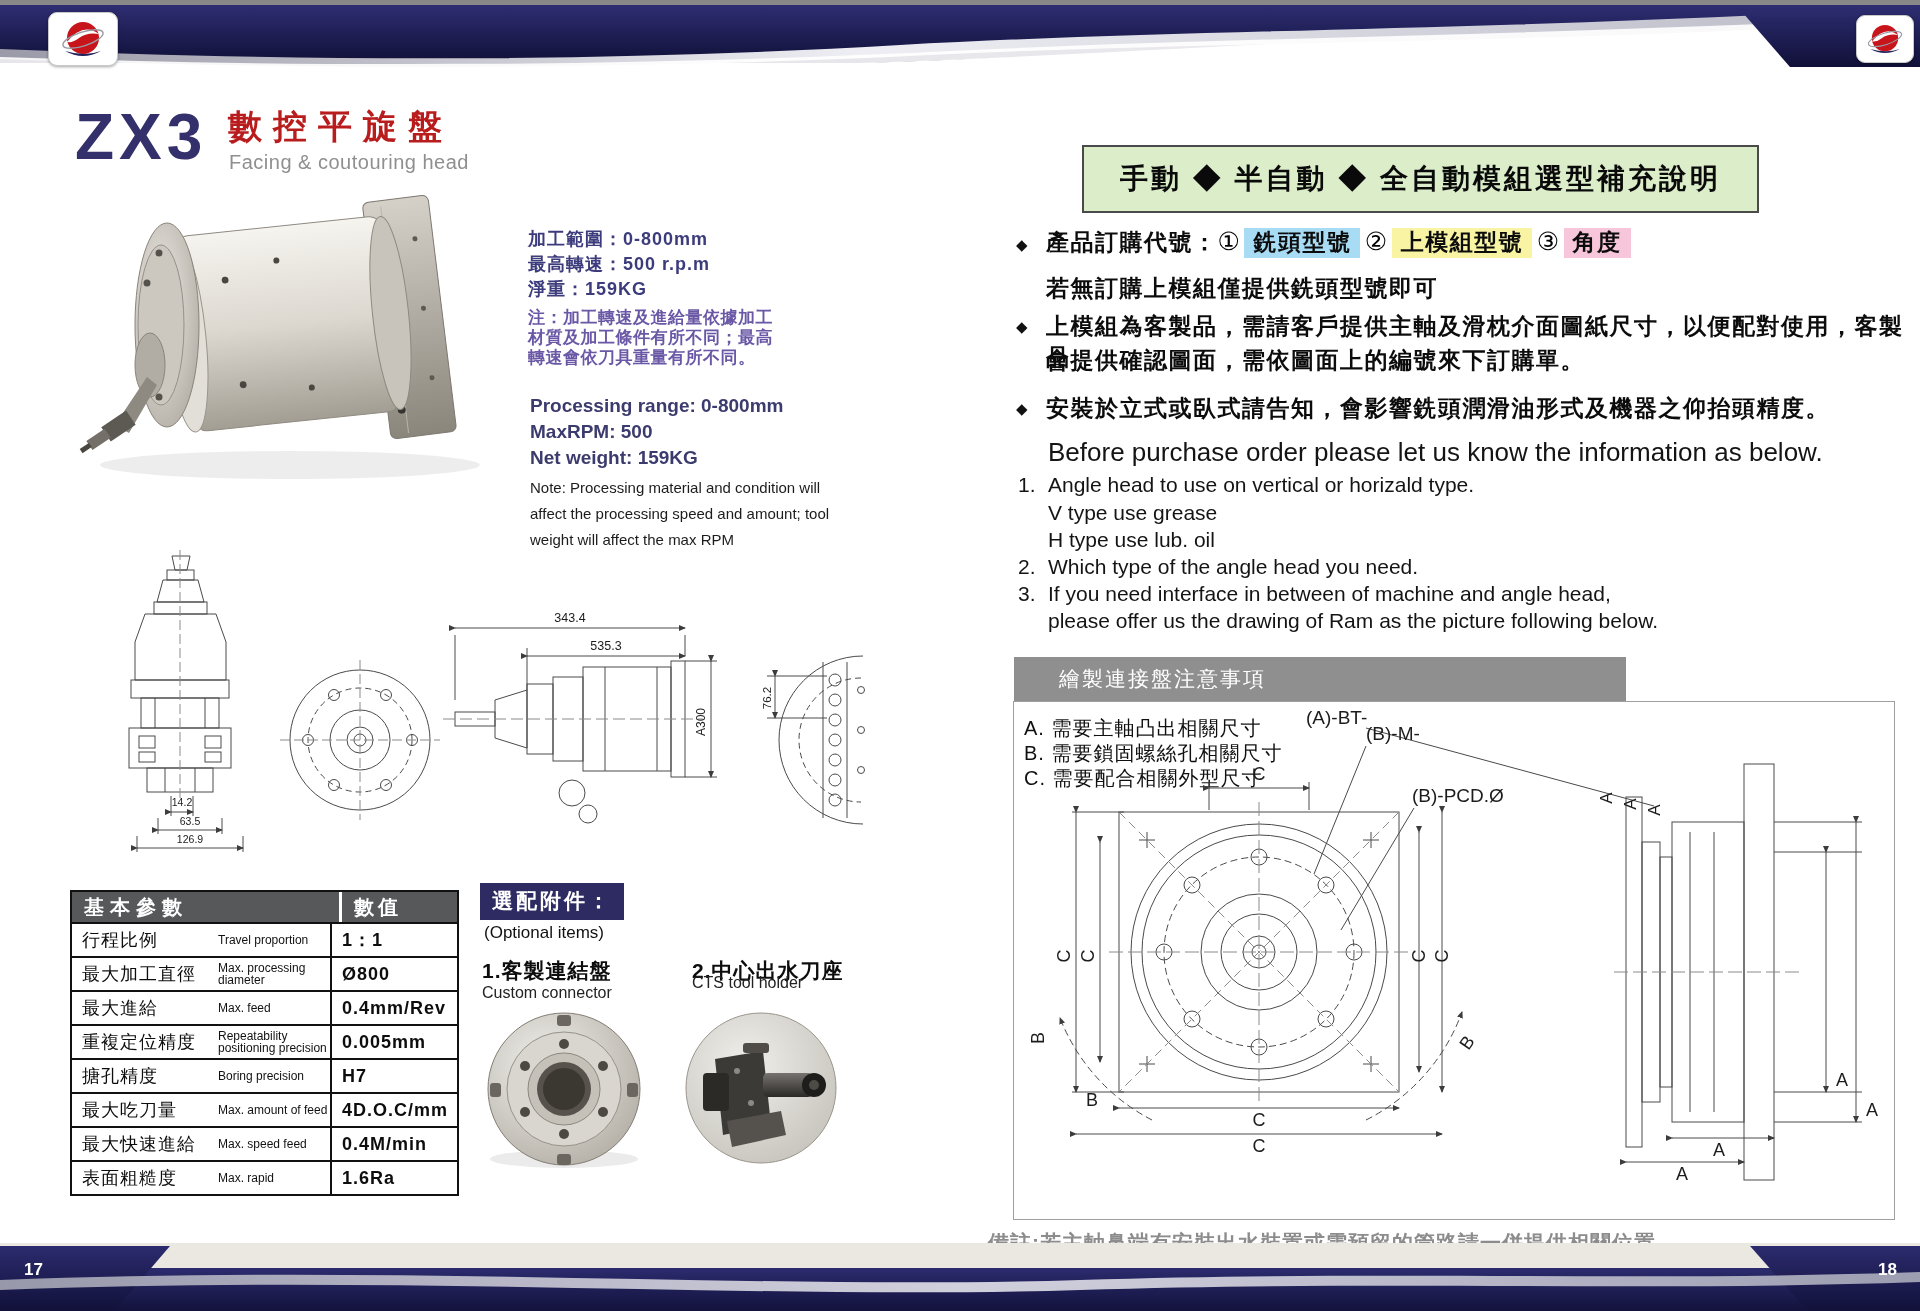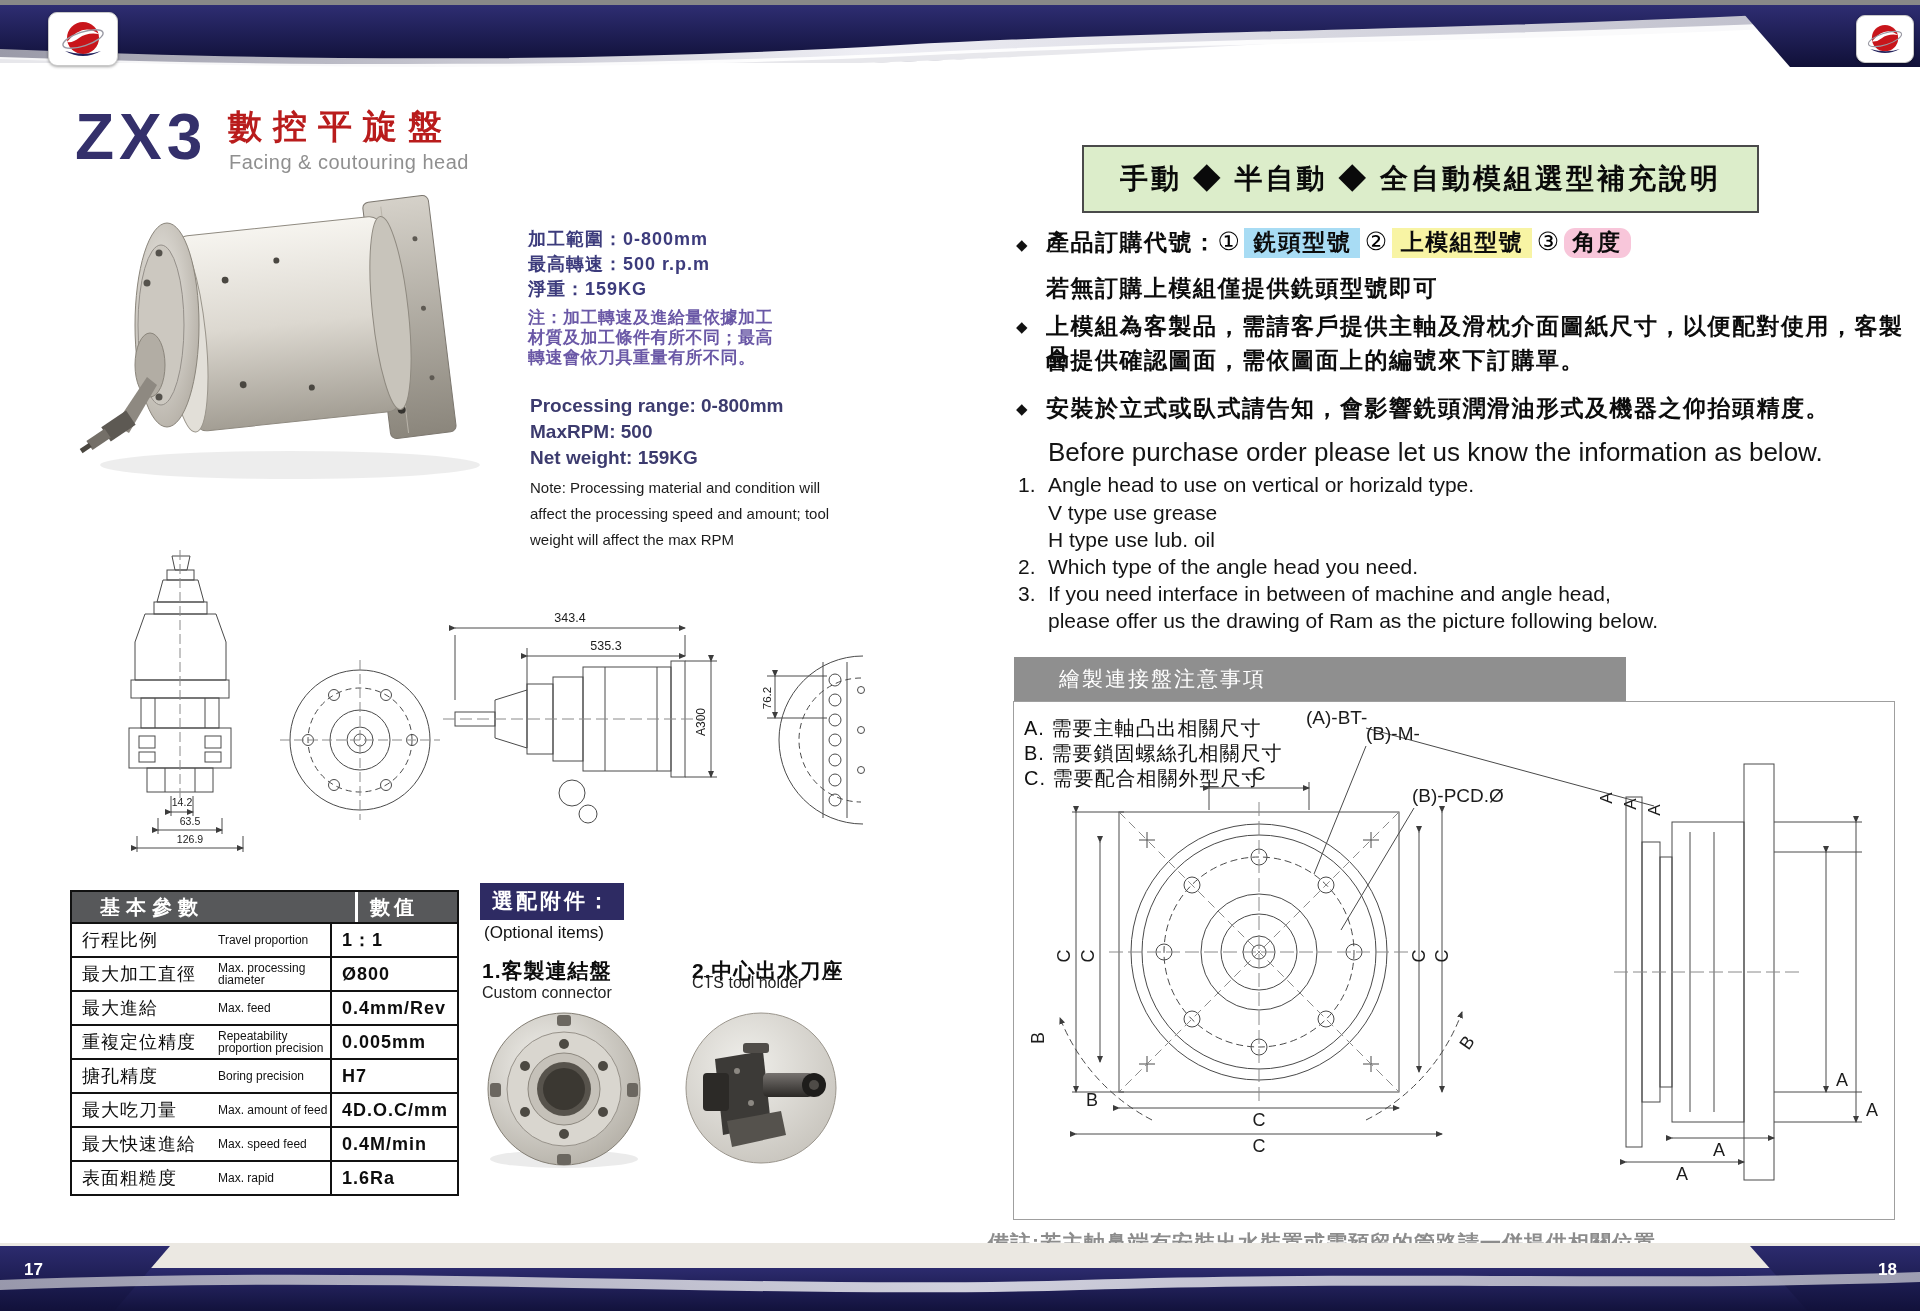--- a/index.html
+++ b/index.html
@@ -15,21 +15,21 @@
   .name-zh{font-size:34px;font-weight:600;color:#b91c1c;letter-spacing:11px;line-height:1;}
   .name-en{font-size:20px;color:#8f8f8f;letter-spacing:.5px;}
   
   .spec-zh{font-size:18px;font-weight:700;color:#3c3b7c;line-height:25px;letter-spacing:1px;}
   .spec-note-zh{font-size:17px;font-weight:700;color:#6a58a6;line-height:20px;letter-spacing:.5px;}
   .spec-en{font-size:19px;font-weight:600;color:#3c3b6e;line-height:26px;}
   .spec-note-en{font-size:15px;color:#1c1c1c;line-height:26px;}
   
   .spec-table{border:2px solid #111;width:385px;}
   .t-head{display:flex;height:30px;background:#57585a;color:#fff;align-items:center;}
-  .t-head .hp{flex:0 0 255px;padding-left:28px;font-size:20px;font-weight:600;letter-spacing:6px;border-right:3px solid #fff;height:100%;display:flex;align-items:center;}
+  .t-head .hp{flex:0 0 255px;padding-left:12px;font-size:20px;font-weight:600;letter-spacing:6px;border-right:3px solid #fff;height:100%;display:flex;align-items:center;}
   .t-head .hv{flex:1;padding-left:12px;font-size:20px;font-weight:600;letter-spacing:4px;}
   .t-row{display:flex;height:32px;border-top:2px solid #111;align-items:stretch;}
   .t-row .cp{flex:0 0 258px;display:flex;align-items:center;}
   .t-row .cp .zh{width:136px;padding-left:10px;font-size:18px;color:#0d0d0d;letter-spacing:1px;}
   .t-row .cp .en{width:112px;font-size:12px;line-height:12px;color:#111;}
   .t-row .cv{flex:1;border-left:2px solid #111;display:flex;align-items:center;padding-left:10px;
              font-size:18px;font-weight:600;color:#0d0d0d;letter-spacing:1px;}
   
   .opt-title{background:#2e2b63;color:#fff;font-size:21px;font-weight:700;letter-spacing:3px;
              padding:4px 12px 5px 12px;display:inline-block;}
@@ -38,21 +38,21 @@
   .opt-item-en{font-size:16px;color:#222;}
   
   .banner{background:#dcedca;border:2px solid #4a4a4a;display:flex;align-items:center;justify-content:center;
           font-size:28px;font-weight:800;color:#0a0a0a;letter-spacing:3px;}
   .diamond{font-size:15px;color:#111;}
   .zh-b{font-size:23px;font-weight:700;color:#0c0c0c;letter-spacing:1.5px;}
   .circled{font-size:25px;font-weight:400;}
   .tag{padding:1px 9px 3px 9px;}
   .tag-blue{background:#a8dcf4;}
   .tag-yellow{background:#f8f4a4;}
-  .tag-pink{background:#f8c6da;border-radius:11px;}
+  .tag-pink{background:#f8c6da;}
   .en-head{font-size:26px;color:#141414;}
   .en-li{font-size:21px;color:#141414;}
   
   .conn-box{border:1px solid #9f9f9f;background:#fff;}
   .conn-bar{position:absolute;left:0;top:-45px;height:44px;background:#8f8f8f;color:#fff;
             display:flex;align-items:center;font-size:21px;letter-spacing:2px;padding-left:18px;}
   .conn-note{font-size:20px;color:#101010;line-height:25px;letter-spacing:1px;}
   .footnote{font-size:21px;font-weight:700;color:#8c8c8c;letter-spacing:1px;}
   .pagenum{color:#fff;font-size:17px;font-weight:700;}
   .dtx{fill:#1c1c1c;stroke:none;font-family:"Liberation Sans",sans-serif;}
@@ -306,21 +306,21 @@
     <div class="t-row">
       <div class="cp">
           <span class="zh">最大進給</span>
           <span class="en">Max. feed</span>
         </div>
       <div class="cv">0.4mm/Rev</div>
     </div>
     <div class="t-row">
       <div class="cp">
           <span class="zh">重複定位精度</span>
-          <span class="en">Repeatability proportion precision</span>
+          <span class="en">Repeatability positioning precision</span>
         </div>
       <div class="cv">0.005mm</div>
     </div>
     <div class="t-row">
       <div class="cp">
           <span class="zh">搪孔精度</span>
           <span class="en">Boring precision</span>
         </div>
       <div class="cv">H7</div>
     </div>

